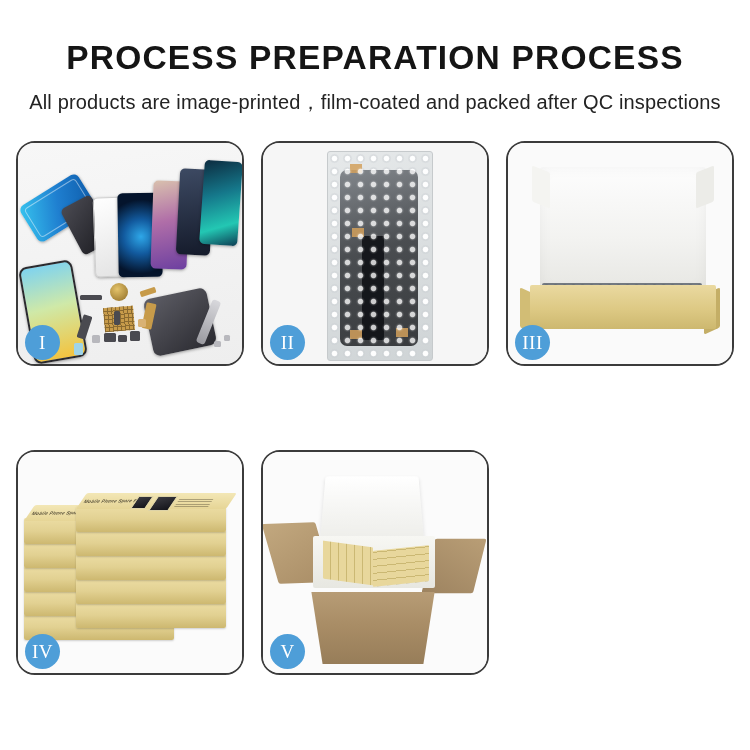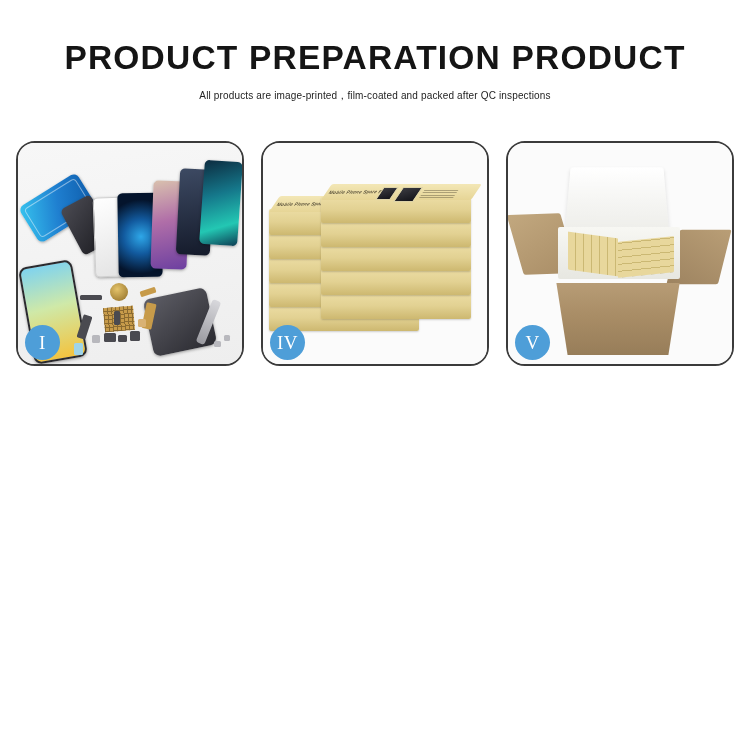--- a/index.html
+++ b/index.html
@@ -28,21 +28,21 @@
     font-size: 33.5px;
     font-weight: 700;
     letter-spacing: 1.2px;
     color: #151515;
     font-family: "Liberation Sans", sans-serif;
     line-height: 1.1;
   }
   .page-subtitle {
     margin: 0;
     padding-top: 12px;
-    font-size: 10px;
+    font-size: 20px;
     font-weight: 400;
     color: #232323;
     letter-spacing: 0.15px;
     font-family: "Liberation Sans", sans-serif;
   }
 
   
   .grid {
     position: absolute;
     top: 141px;
@@ -378,21 +378,21 @@
   .c6-tape {
     position:absolute; width:14px; height:18px;
     background: rgba(160,134,96,.85);
     border-radius:1px;
   }
 </style>
 </head>
 <body>
 
 <div class="header">
-  <h1 class="page-title">PRODUCT PREPARATION PRODUCT</h1>
+  <h1 class="page-title">PROCESS PREPARATION PROCESS</h1>
   <p class="page-subtitle">All products are image-printed，film-coated and packed after QC inspections</p>
 </div>
 
 <div class="grid">
 
   <div class="panel p1">
     <div class="panel-inner">
       <div class="scene">
         <div class="ph ph-a"></div>
         <div class="ph ph-b"></div>
@@ -417,21 +417,49 @@
         <div class="part tan" style="left:120px;top:176px;width:8px;height:8px;"></div>
         <div class="part" style="left:56px;top:200px;width:9px;height:12px;background:#9fd4e8;"></div>
         <div class="part" style="left:96px;top:168px;width:6px;height:14px;"></div>
         <div class="part silver" style="left:196px;top:198px;width:7px;height:6px;"></div>
         <div class="part silver" style="left:206px;top:192px;width:6px;height:6px;"></div>
       </div>
     </div>
     <div class="badge">I</div>
   </div>
 
-
+  <div class="panel p2">
+    <div class="panel-inner">
+      <div class="scene">
+        <div class="bubble-bag">
+          <div class="bag-screen"></div>
+          <div class="bag-flex"></div>
+          <div class="bag-tape" style="left:22px;top:12px;"></div>
+          <div class="bag-tape" style="left:24px;top:76px;"></div>
+          <div class="bag-tape" style="left:22px;top:178px;"></div>
+          <div class="bag-tape" style="left:68px;top:176px;"></div>
+          <div class="bubbles-overlay"></div>
+        </div>
+      </div>
+    </div>
+    <div class="badge">II</div>
+  </div>
+
+  <div class="panel p3">
+    <div class="panel-inner">
+      <div class="scene">
+        <div class="foam-lid"></div>
+        <div class="box3-flapL"></div>
+        <div class="box3-flapR"></div>
+        <div class="box3-inner-bubbles"></div>
+        <div class="box3-body"></div>
+      </div>
+    </div>
+    <div class="badge">III</div>
+  </div>
 
   <div class="panel p4">
     <div class="panel-inner">
       <div class="scene">
         <div class="stack">
 
           <div class="kbox" style="left:0px;top:140px;"></div>
           <div class="kbox" style="left:0px;top:116px;"></div>
           <div class="kbox" style="left:0px;top:92px;"></div>
           <div class="kbox" style="left:0px;top:68px;"></div>

